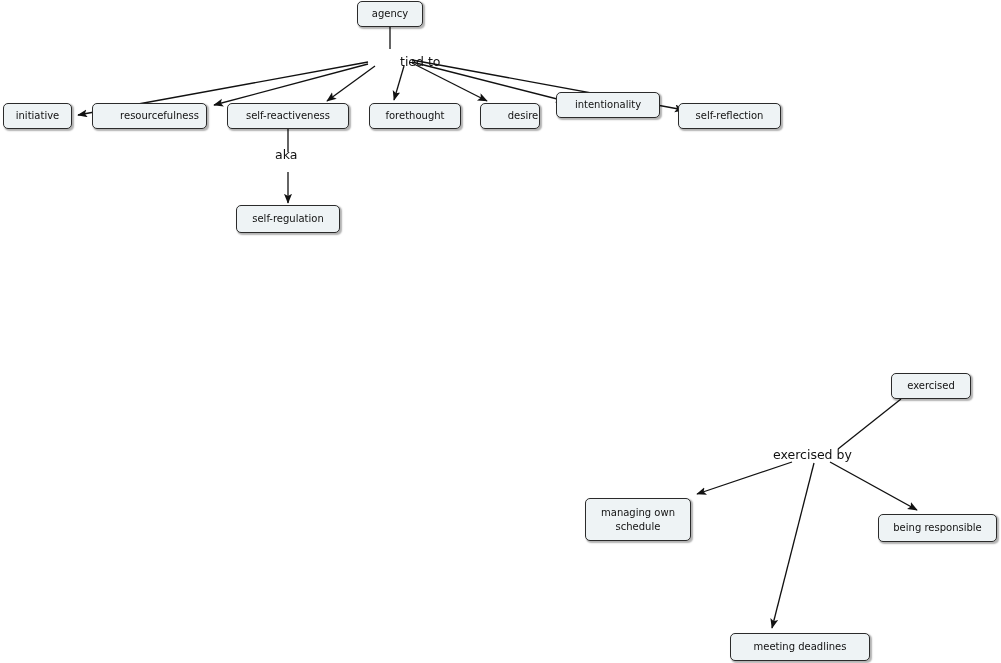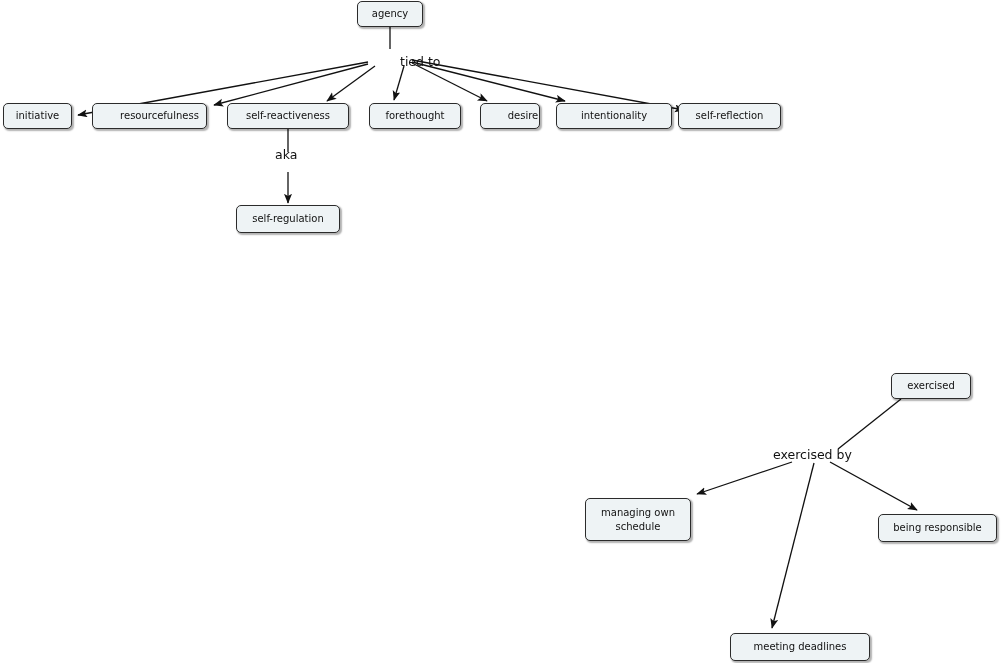--- a/index.html
+++ b/index.html
@@ -97,21 +97,21 @@
   <div class="node" style="left:3px; top:103px; width:69px; height:26px;">initiative</div>
 
   <div class="node" style="left:92px; top:103px; width:115px; height:26px;padding-left:26px;">resourcefulness</div>
 
   <div class="node" style="left:227px; top:103px; width:122px; height:26px;">self-reactiveness</div>
 
   <div class="node" style="left:369px; top:103px; width:92px; height:26px;">forethought</div>
 
   <div class="node" style="left:480px; top:103px; width:60px; height:26px;padding-left:32px;">desire</div>
 
-  <div class="node" style="left:556px; top:103px; width:116px; height:26px;">intentionality</div>
+  <div class="node" style="left:556px; top:92px; width:104px; height:26px;">intentionality</div>
 
   <div class="node" style="left:678px; top:103px; width:103px; height:26px;text-align:right;">self-reflection</div>
 
   <div class="node" style="left:236px; top:205px; width:104px; height:28px;">self-regulation</div>
 
   <div class="node" style="left:891px; top:373px; width:80px; height:26px;">exercised</div>
 
   <div class="node" style="left:585px; top:498px; width:106px; height:43px;">managing own
 schedule</div>
 

